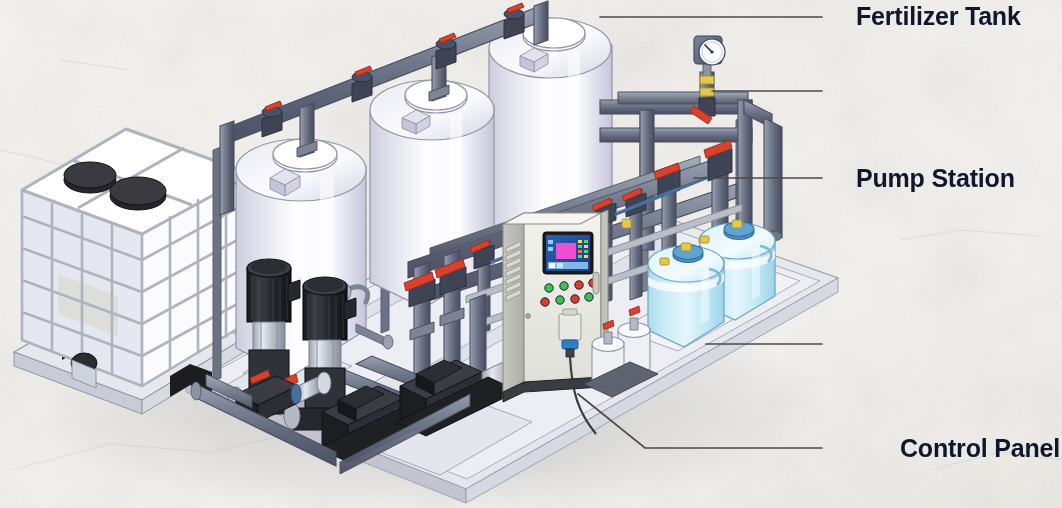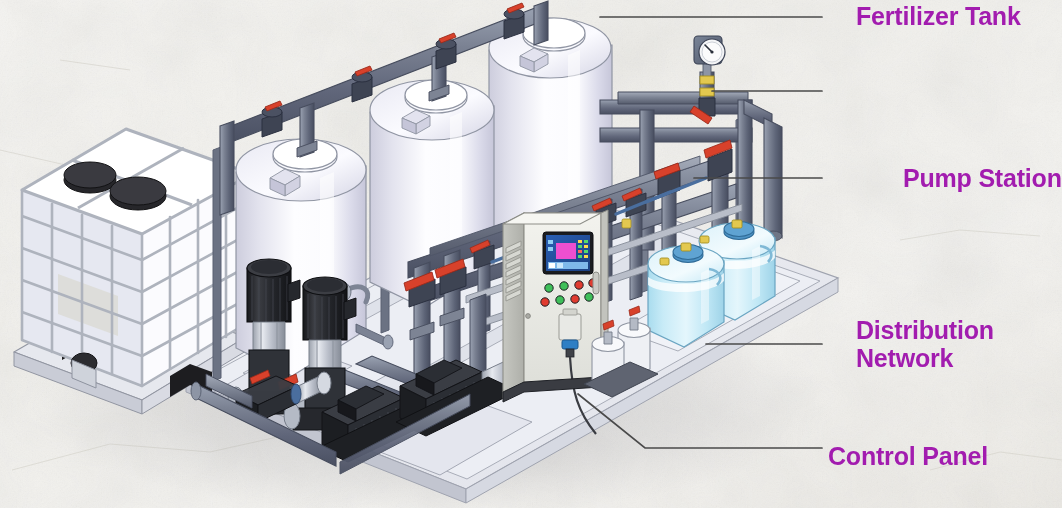--- a/index.html
+++ b/index.html
@@ -11,21 +11,21 @@
   }
   #stage{position:relative;width:1062px;height:508px;overflow:hidden;}
   #bg{position:absolute;inset:0;}
   #scene{position:absolute;inset:0;}
   .lbl{
     position:absolute;
     font-family:"Liberation Sans", sans-serif;
     font-weight:bold;
     font-size:25px;
     line-height:28px;
-    color:#a21caf;
+    color:#0f172a;
     letter-spacing:-0.2px;
     white-space:pre-line;
   }
 </style>
 </head>
 <body>
 
 <div id="stage">
 
   <svg id="bg" width="1062" height="508" viewBox="0 0 1062 508">
@@ -695,20 +695,18 @@
       <path d="M 822 91 L 712 91"></path>
       <path d="M 822 178 L 694 178"></path>
       <path d="M 822 344 L 706 344"></path>
       <path d="M 822 448 L 645 448 L 578 394"></path>
     </g>
   </svg>
 
   <div class="lbl" style="left:856px; top:2px;">Fertilizer Tank</div>
 
 
-  <div class="lbl" style="left:856px; top:164px;margin-left:47px;">Pump Station</div>
-
-  <div class="lbl" style="left:856px; top:316px;">Distribution
-Network</div>
-
-  <div class="lbl" style="left:828px; top:434px;margin-top:8px;">Control Panel</div>
+  <div class="lbl" style="left:856px; top:164px;">Pump Station</div>
+
+
+  <div class="lbl" style="left:900px; top:434px;">Control Panel</div>
 
 </div>
 
 </body></html>

